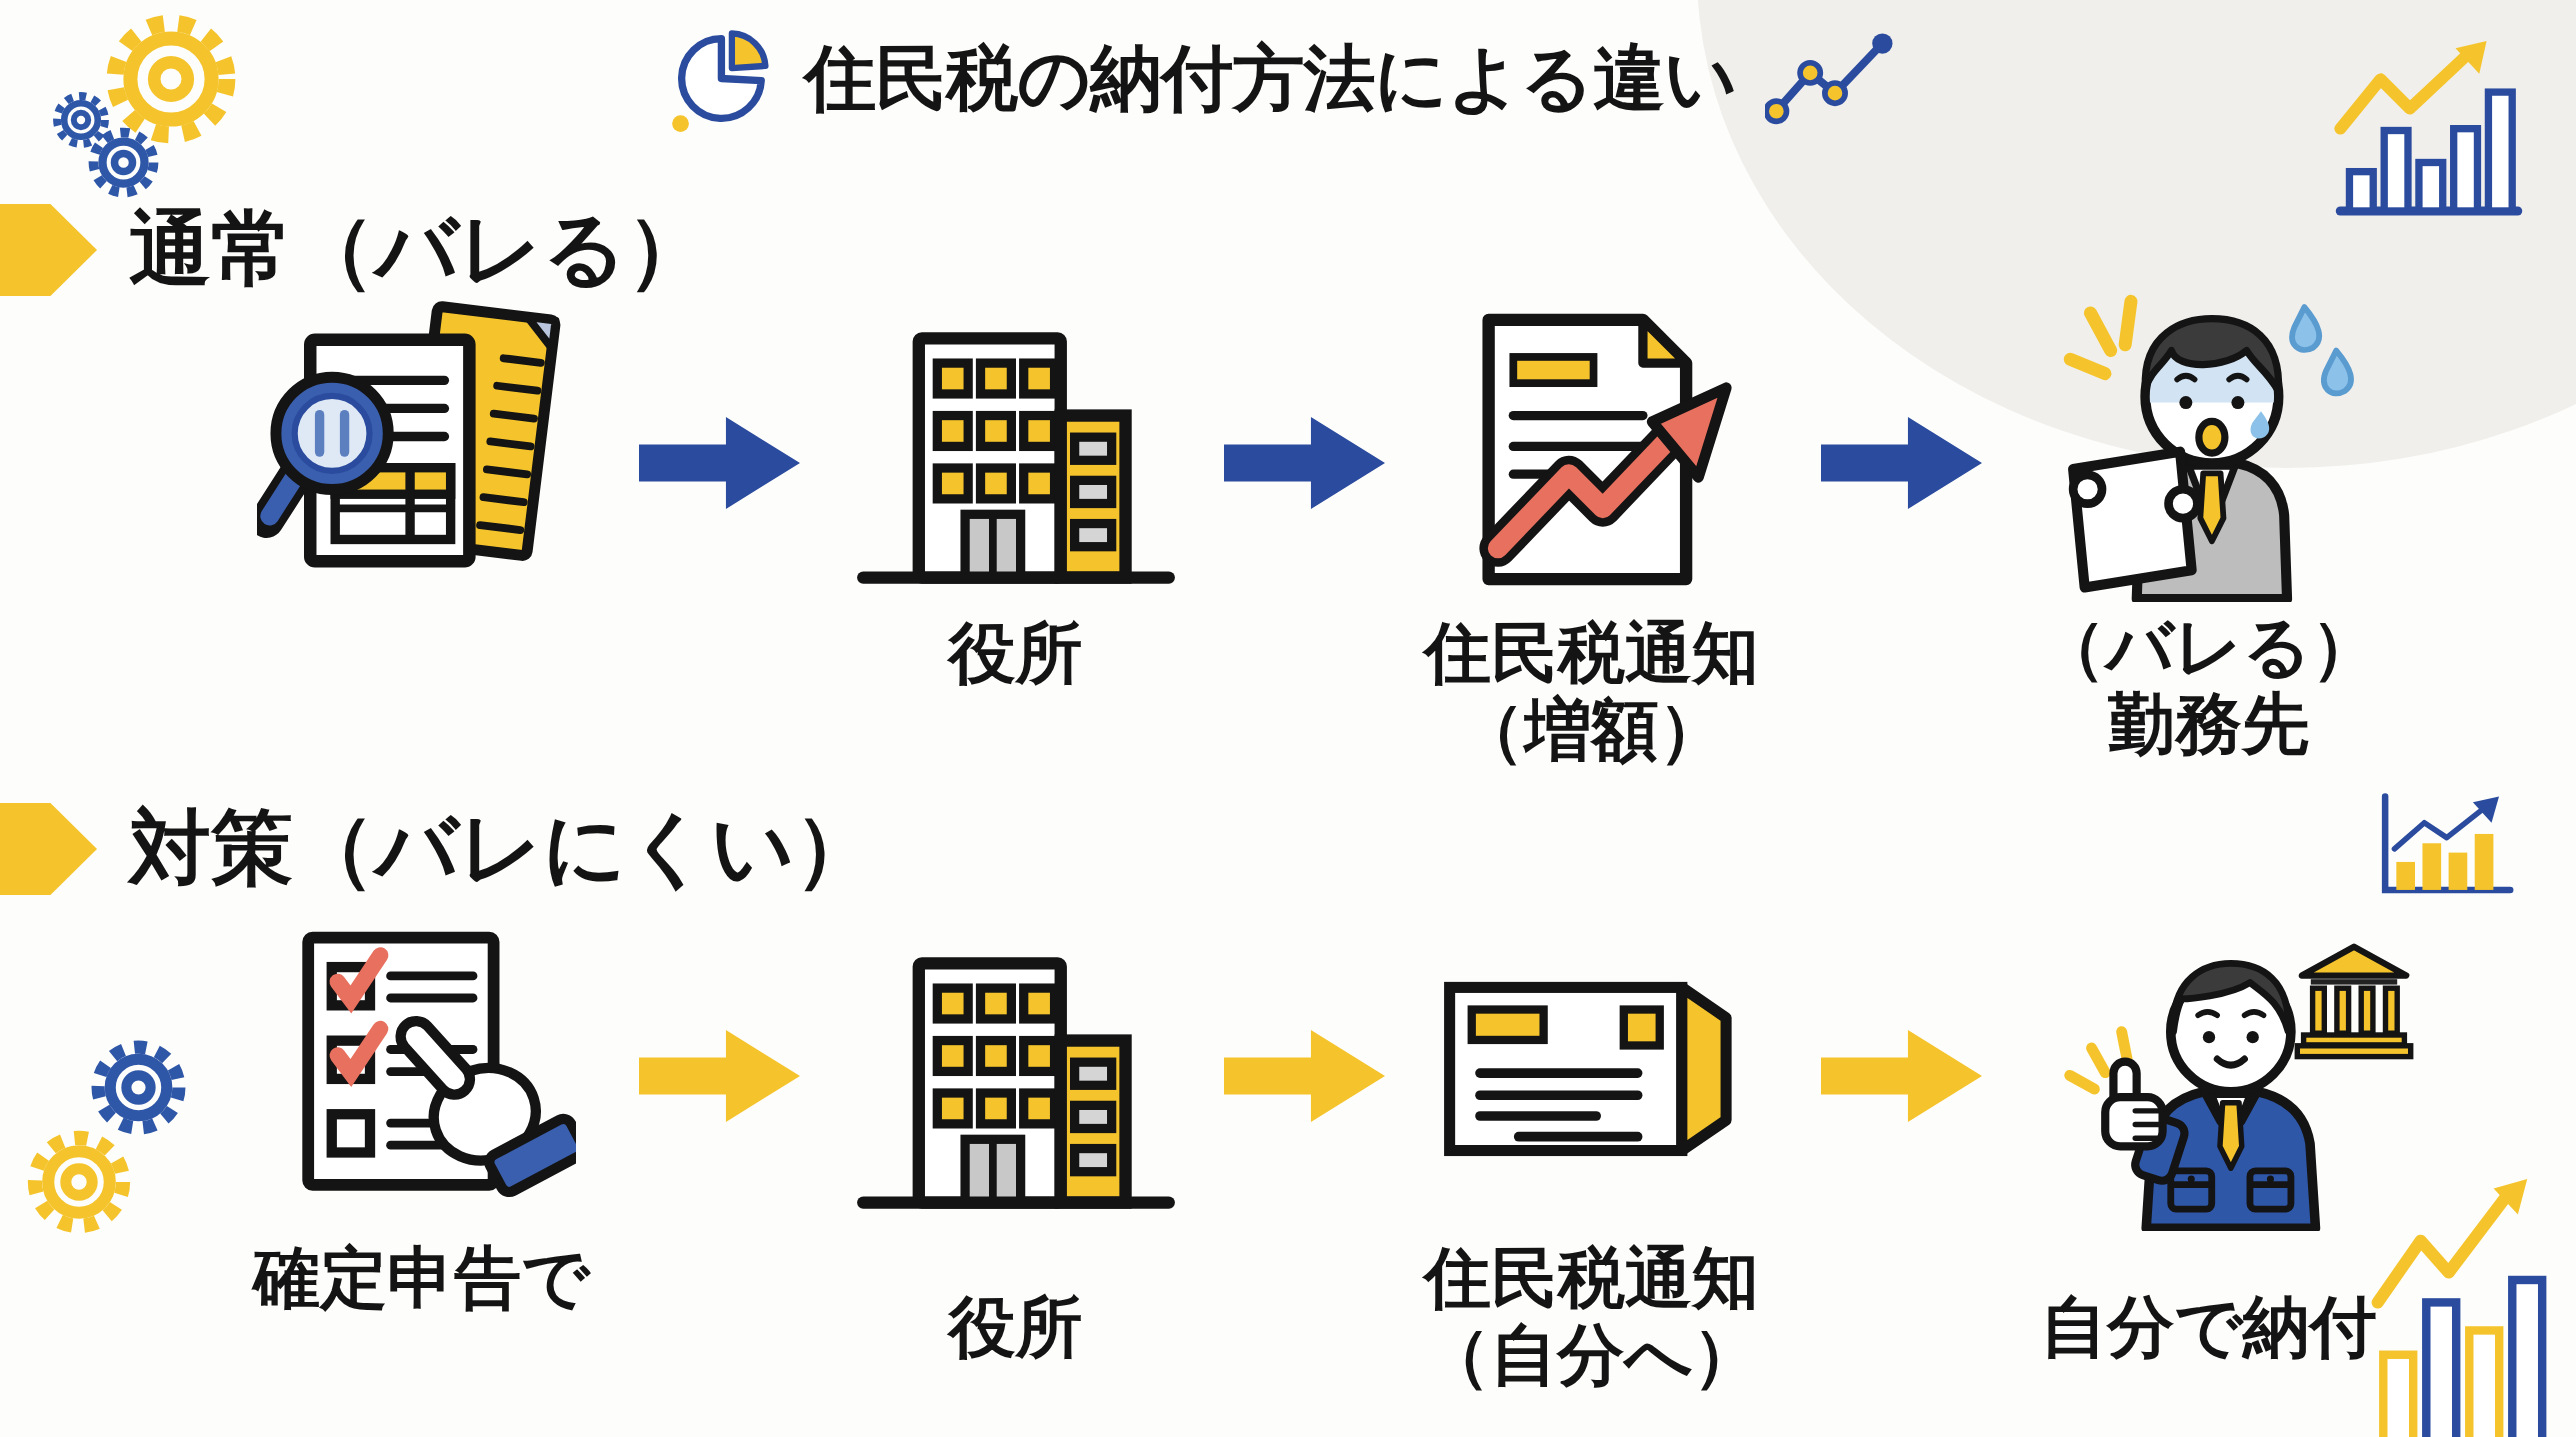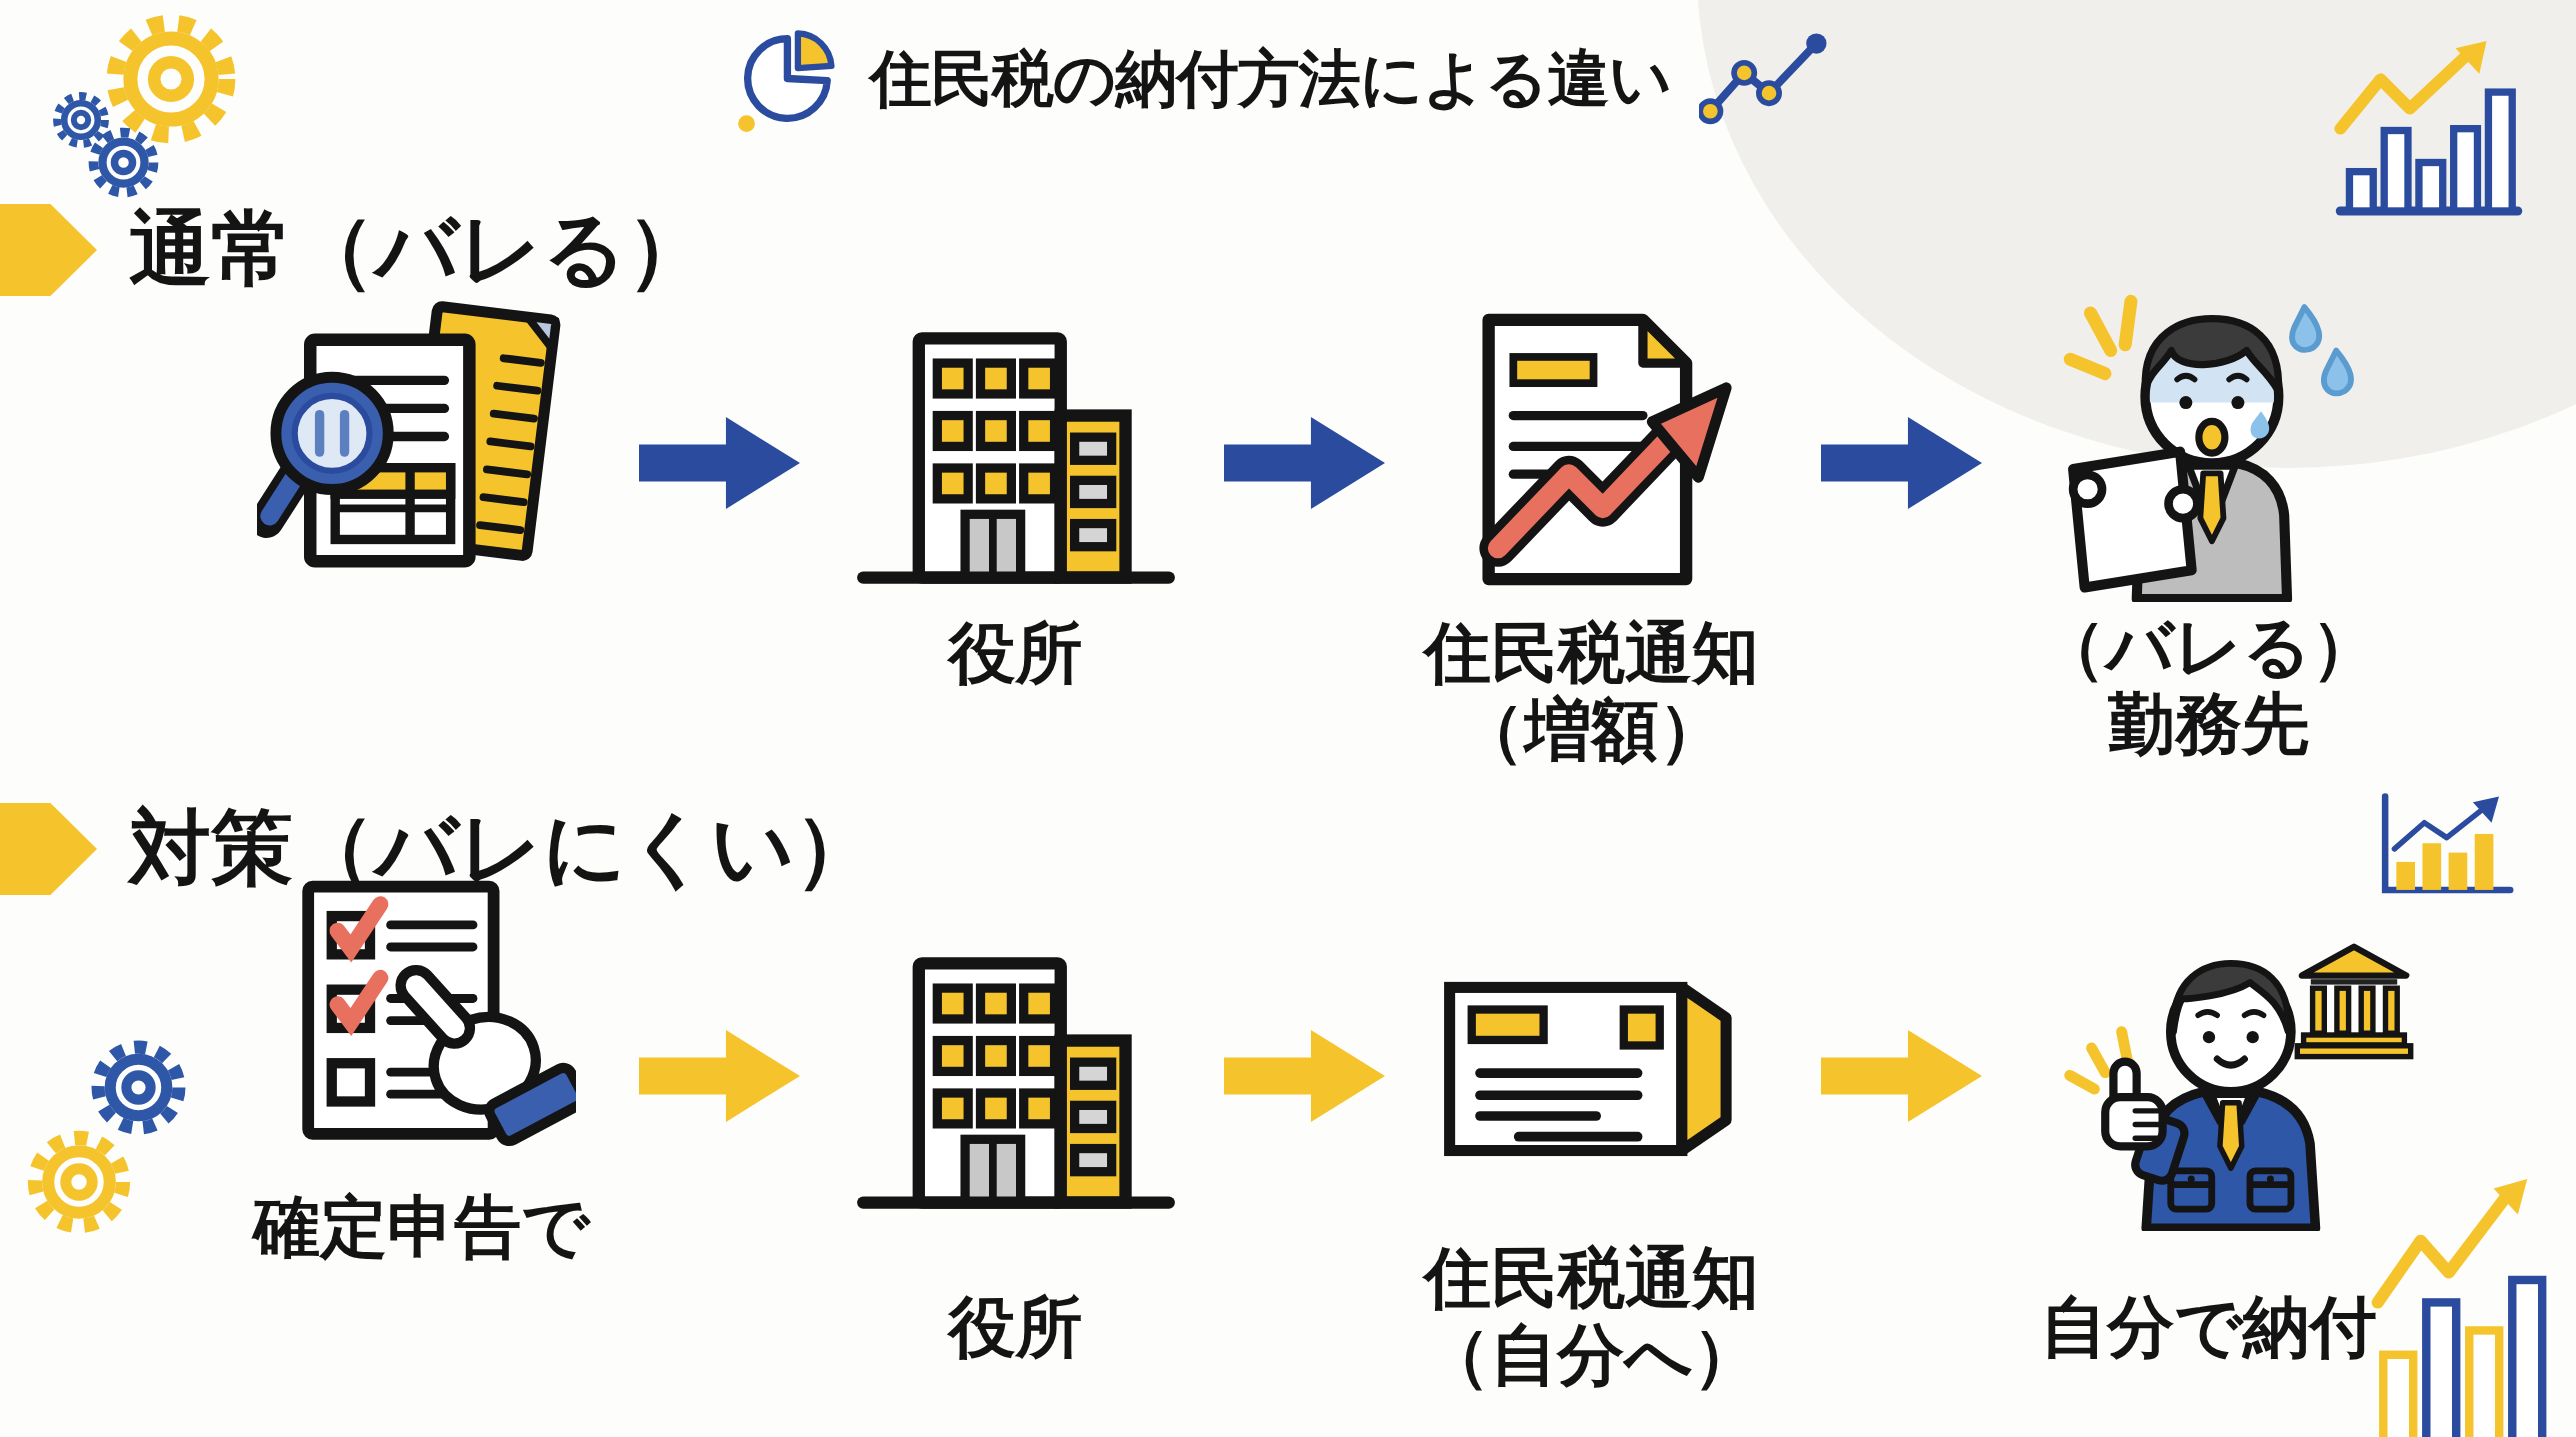--- a/index.html
+++ b/index.html
@@ -2,21 +2,21 @@
 <html style="font-size:15px"><head>
 <meta charset="utf-8">
 <style>
   html,body{margin:0;padding:0;background:#e8e8e8;}
   #canvas{position:relative;width:2576px;height:1438px;background:#fdfdfb;overflow:hidden;
           font-family:"Liberation Sans","DejaVu Sans",sans-serif;color:#141414;}
   
   .blob{position:absolute;top:-524px;right:-300px;width:1179px;height:992px;border-radius:50%;background:#f0efec;}
   
   .titlebar{position:absolute;top:24px;left:0;right:0;display:flex;justify-content:center;align-items:center;gap:28px;}
-  .title-text{font-size:62px;font-weight:900;letter-spacing:-0.9px;white-space:nowrap;}
+  .title-text{font-size:72px;font-weight:900;letter-spacing:-0.9px;white-space:nowrap;}
   
   .heading{position:absolute;left:0;display:flex;align-items:center;gap:32px;text-align:center;}
   .chev{width:97px;height:92px;background:#F5C42C;clip-path:polygon(0 0,52% 0,100% 50%,52% 100%,0 100%);}
   .htext{font-size:82px;font-weight:900;white-space:nowrap;}
   
   .step{position:absolute;display:flex;flex-direction:column;align-items:center;}
   .iconbox{height:314px;display:flex;align-items:center;justify-content:center;}
   .label{font-size:67px;font-weight:900;line-height:1.14;text-align:center;white-space:nowrap;margin-top:9.4px;}
   .label .ln{display:block;}
   .label.drop{margin-top:58px;}
@@ -221,21 +221,21 @@
     <circle cx="50" cy="50" r="40" fill="none" stroke="#2F57A8" stroke-width="13" stroke-dasharray="12 11"></circle>
     <circle cx="50" cy="50" r="28" fill="none" stroke="#2F57A8" stroke-width="11"></circle>
     <circle cx="50" cy="50" r="12" fill="none" stroke="#2F57A8" stroke-width="10"></circle>
   </svg>
   <svg class="deco" style="left:24px;top:1127px" width="110" height="110" viewBox="0 0 100 100">
     <circle cx="50" cy="50" r="40" fill="none" stroke="#F5C42C" stroke-width="13" stroke-dasharray="12 11"></circle>
     <circle cx="50" cy="50" r="28" fill="none" stroke="#F5C42C" stroke-width="11"></circle>
     <circle cx="50" cy="50" r="12" fill="none" stroke="#F5C42C" stroke-width="10"></circle>
   </svg>
 
-  <div class="step" style="left:122px;top:866px;width:599px">
+  <div class="step" style="left:122px;top:917px;width:599px">
     <div class="iconbox">
       <svg width="309" height="309" viewBox="0 0 210 210">
         <rect x="28" y="12" width="126" height="168" fill="#fff" stroke="#141414" stroke-width="8" rx="3"></rect>
         <g fill="#fff" stroke="#141414" stroke-width="7">
           <rect x="44" y="32" width="26" height="26"></rect>
             <rect x="44" y="82" width="26" height="26"></rect>
             <rect x="44" y="132" width="26" height="26"></rect>
         </g>
         <g stroke="#141414" stroke-width="6" stroke-linecap="round">
           <line x1="84" y1="38" x2="140" y2="38"></line>

